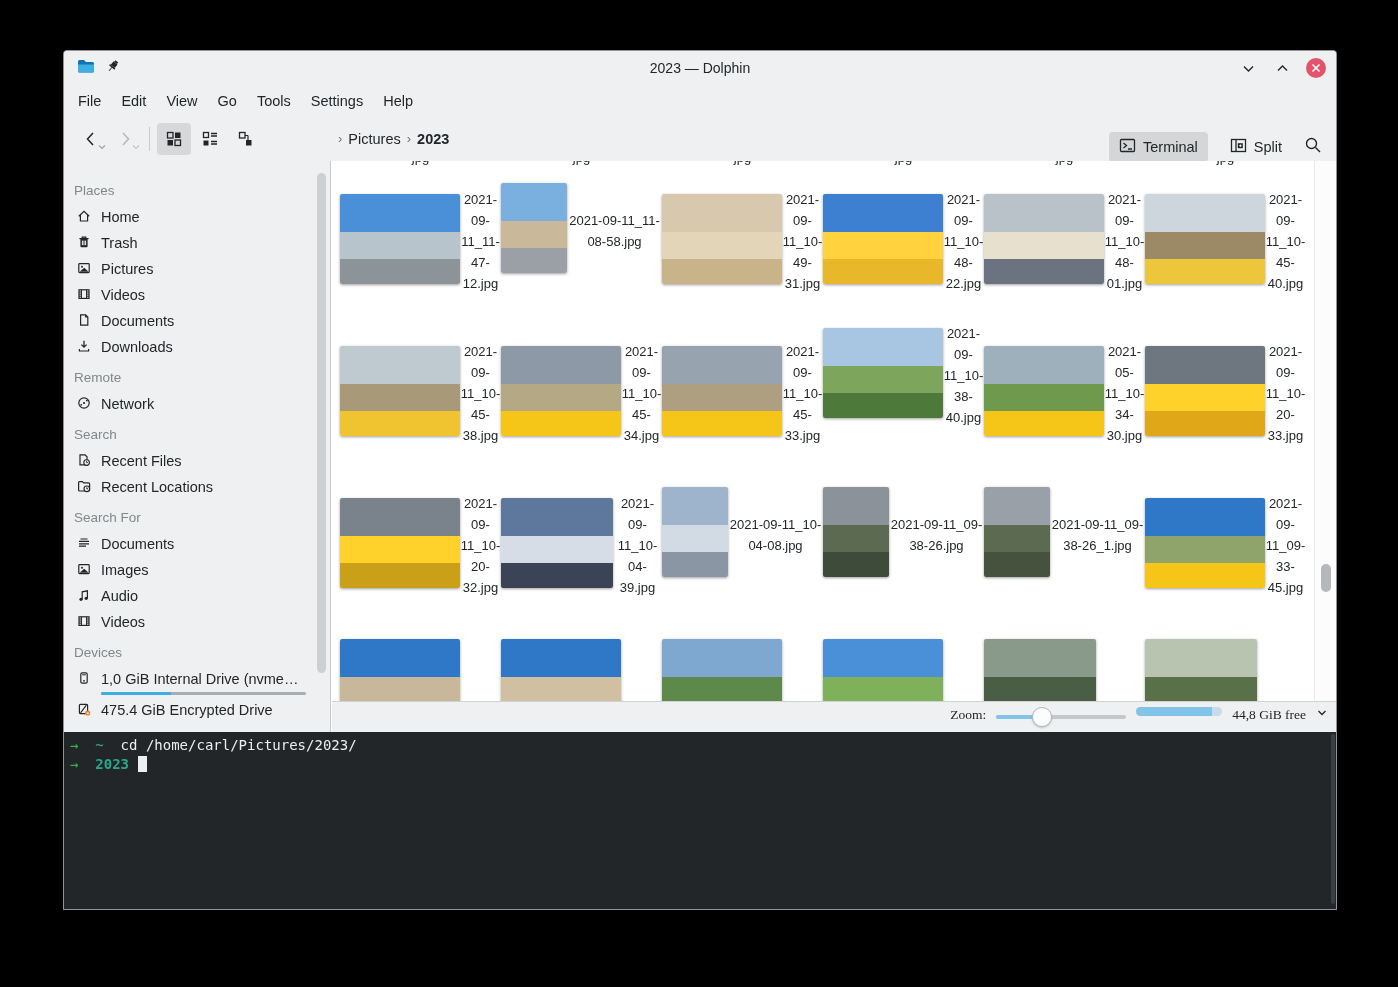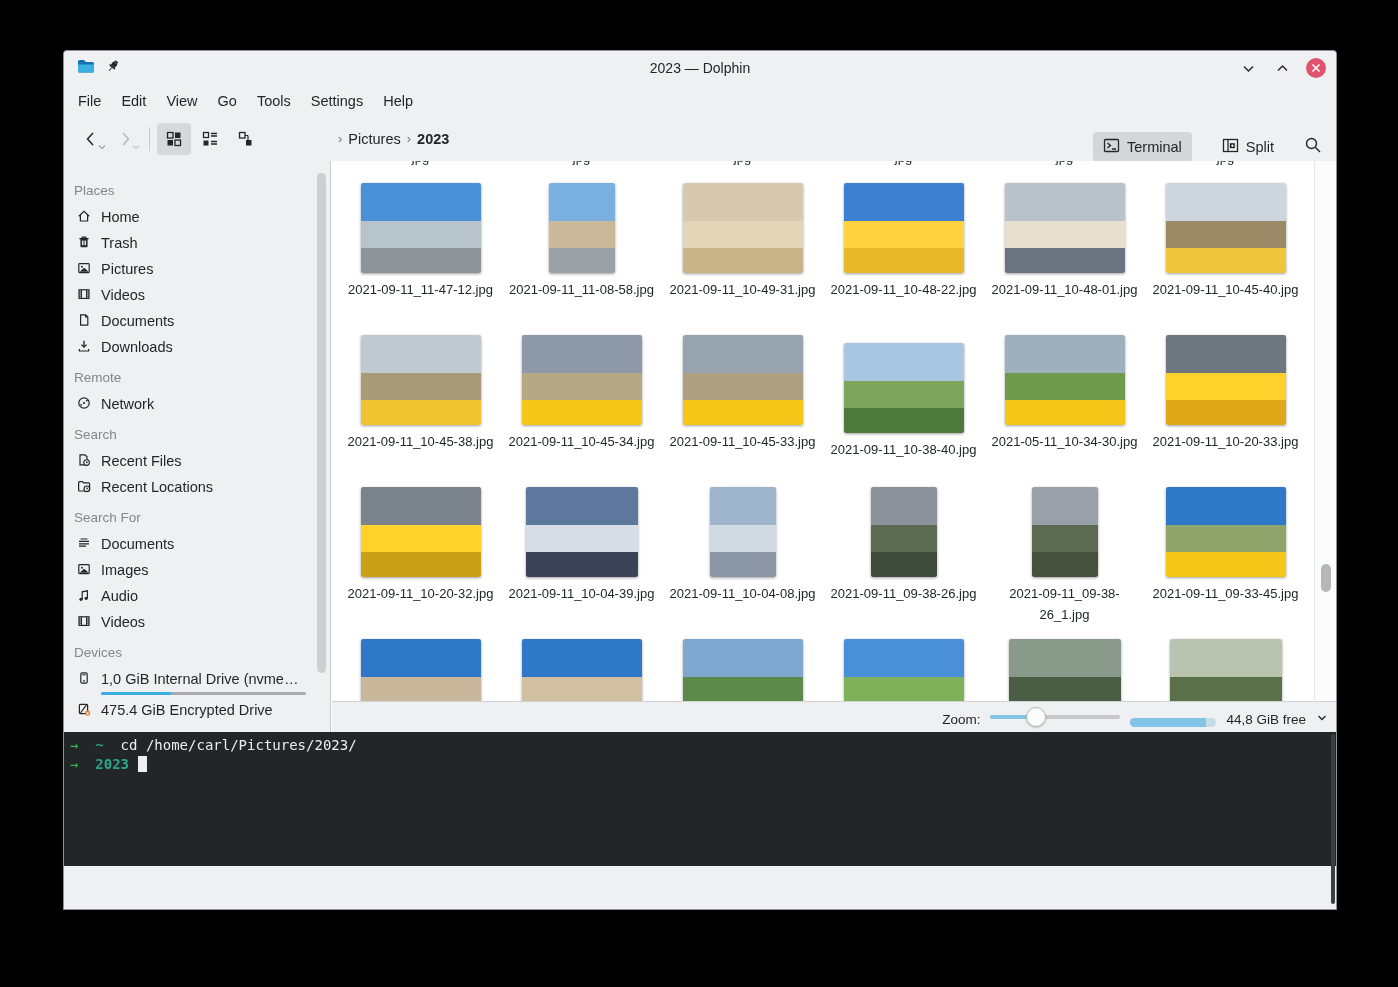--- a/index.html
+++ b/index.html
@@ -25,59 +25,59 @@
   .toolbar { position:relative; height:45px; display:flex; align-items:center; }
   .nav-btn { width:34px; height:32px; display:flex; align-items:center; justify-content:center; position:relative; }
   .nav-sub { position:absolute; right:2px; bottom:1px; }
   .tsep { width:1px; height:24px; background:#c9cccd; margin:0 7px; }
   .viewbtn { width:34px; height:32px; border-radius:4px; display:flex; align-items:center; justify-content:center; margin-right:2px; }
   .viewbtn.sel { background:#d6d8d9; }
   .breadcrumb { position:absolute; left:274px; display:flex; align-items:center; gap:6px; font-size:14.5px; }
   .crumb-sep { color:#6f7578; font-size:13px; }
   .crumb { color:#232629; }
   .crumb.current { font-weight:bold; }
-  .tool-right { position:absolute; right:14px; display:flex; align-items:center; gap:20px;margin-top:16px; }
+  .tool-right { position:absolute; right:14px; display:flex; align-items:center; gap:12px;margin-top:16px; }
   .tool-tbtn { height:30px; display:flex; align-items:center; gap:7px; padding:0 10px; border-radius:4px; font-size:14.5px; }
   .tool-tbtn.pressed { background:#d4d6d7; }
 
   
   .content { position:absolute; left:0; top:110px; width:1274px; height:571px; display:flex; }
   .sidebar { position:relative; width:267px; height:571px; background:#eff0f1; border-right:1px solid #c6c9ca; overflow:hidden; padding-top:12px; }
   .side-header { font-size:13.5px; color:#82878a; padding:10px 0 6px 10px; }
   .side-item { display:flex; align-items:center; gap:9px; height:26px; padding-left:12px; font-size:14.5px; white-space:nowrap; }
   .side-item .lbl { overflow:hidden; text-overflow:ellipsis; max-width:205px; }
   .cap-bar { position:relative; height:3px; width:205px; margin:0 0 2px 37px; background:#a9adaf; border-radius:1.5px; overflow:hidden; }
   .cap-fill { position:absolute; left:0; top:0; bottom:0; background:#3daee2; }
   .side-scroll { position:absolute; right:4px; top:12px; width:9px; height:500px; background:#cdd0d2; border-radius:4.5px; }
 
   
   .view { position:relative; flex:1; background:#ffffff; overflow:hidden; }
   .vscroll-track { position:absolute; right:0; top:0; width:24px; height:100%; background:#fcfcfc; border-left:1px solid #e6e8e9; }
   .vscroll-handle { position:absolute; right:7px; top:403px; width:10px; height:28px; background:#b4b8ba; border-radius:5px; }
-  .cell { position:absolute; width:161px; display:flex; flex-direction:column; align-items:center; }
+  .cell { position:absolute; width:161px; display:flex; flex-direction:row; align-items:center; }
   .thumbbox { height:90px; display:flex; align-items:flex-end; justify-content:center; }
   .thumb { border-radius:2px; box-shadow:0 1px 3px rgba(0,0,0,.38); }
   .fname { width:150px; margin-top:6px; font-size:13px; line-height:21px; text-align:center; color:#232629; overflow-wrap:break-word; }
   .frag { position:absolute; top:0; height:6px; width:161px; overflow:hidden; text-align:center; }
   .frag span { display:inline-block; font-size:13px; line-height:21px; transform:translateY(-14px); color:#232629; }
 
   
   .statusbar { position:absolute; left:268px; top:650px; width:1006px; height:31px; background:#eff0f1;
                border-top:1px solid #d0d3d4; display:flex; align-items:center; font-size:13.5px; }
   .sb-left { padding-left:12px;margin-top:40px; }
-  .sb-right { position:absolute; right:10px; display:flex; align-items:flex-end; gap:10px; }
+  .sb-right { position:absolute; right:10px; display:flex; align-items:flex-start; gap:10px;font-family:Liberation Serif, serif; }
   .zoom-slider { position:relative; width:130px; height:20px; }
   .zs-track { position:absolute; top:8px; left:0; width:100%; height:4px; border-radius:2px; background:#c4c8ca; }
   .zs-fill { position:absolute; top:8px; left:0; height:4px; border-radius:2px; background:#82c3e8; }
   .zs-handle { position:absolute; top:0; width:20px; height:20px; border-radius:50%; background:#fcfcfc; border:1px solid #b5b8ba; box-shadow:0 1px 2px rgba(0,0,0,.2); }
   .free-bar { position:relative; width:86px; height:9px; border-radius:4.5px; background:#c7dce9; overflow:hidden; }
   .free-fill { position:absolute; left:0; top:0; bottom:0; background:#82c3e8; }
 
   
-  .terminal { position:absolute; left:0; top:681px; width:1274px; height:134px; background:#232629;
+  .terminal { position:absolute; left:0; top:681px; width:1274px; height:178px; background:#232629;
               font-family:"DejaVu Sans Mono", monospace; font-size:14px; line-height:19px; padding:4px 0 0 6px; }
   .tline { white-space:pre; color:#eceff1; }
   .t-arrow { color:#33b547; }
   .t-dir { color:#29a88e; }
   .t-dir.b { font-weight:bold; }
   .t-cursor { display:inline-block; width:9px; height:16px; background:#eceff1; vertical-align:text-bottom; margin-left:9px; }
   .term-scroll { position:absolute; right:3px; top:2px; width:4px; height:170px; background:#3a3f43; border-radius:2px; }
 </style>
 </head>
 <body>
@@ -399,21 +399,21 @@
               <div class="thumb" style="width: 120px; height: 90px; background: linear-gradient(rgb(141, 153, 166) 0px, rgb(141, 153, 166) 42%, rgb(181, 168, 133) 42%, rgb(181, 168, 133) 72%, rgb(245, 197, 24) 72%, rgb(245, 197, 24) 100%);"></div>
             </div>
             <div class="fname">2021-09-11_10-45-34.jpg</div>
           </div>
           <div class="cell" style="left: 331px; top: 174px;">
             <div class="thumbbox">
               <div class="thumb" style="width: 120px; height: 90px; background: linear-gradient(rgb(151, 163, 174) 0px, rgb(151, 163, 174) 42%, rgb(173, 159, 128) 42%, rgb(173, 159, 128) 72%, rgb(245, 197, 24) 72%, rgb(245, 197, 24) 100%);"></div>
             </div>
             <div class="fname">2021-09-11_10-45-33.jpg</div>
           </div>
-          <div class="cell" style="left: 492px; top: 182px;">
+          <div class="cell" style="left: 492px; top: 156px;">
             <div class="thumbbox">
               <div class="thumb" style="width: 120px; height: 90px; background: linear-gradient(rgb(168, 198, 226) 0px, rgb(168, 198, 226) 42%, rgb(125, 165, 92) 42%, rgb(125, 165, 92) 72%, rgb(77, 122, 58) 72%, rgb(77, 122, 58) 100%);"></div>
             </div>
             <div class="fname">2021-09-11_10-38-40.jpg</div>
           </div>
           <div class="cell" style="left: 653px; top: 174px;">
             <div class="thumbbox">
               <div class="thumb" style="width: 120px; height: 90px; background: linear-gradient(rgb(159, 176, 189) 0px, rgb(159, 176, 189) 42%, rgb(111, 154, 78) 42%, rgb(111, 154, 78) 72%, rgb(245, 197, 24) 72%, rgb(245, 197, 24) 100%);"></div>
             </div>
             <div class="fname">2021-05-11_10-34-30.jpg</div>

